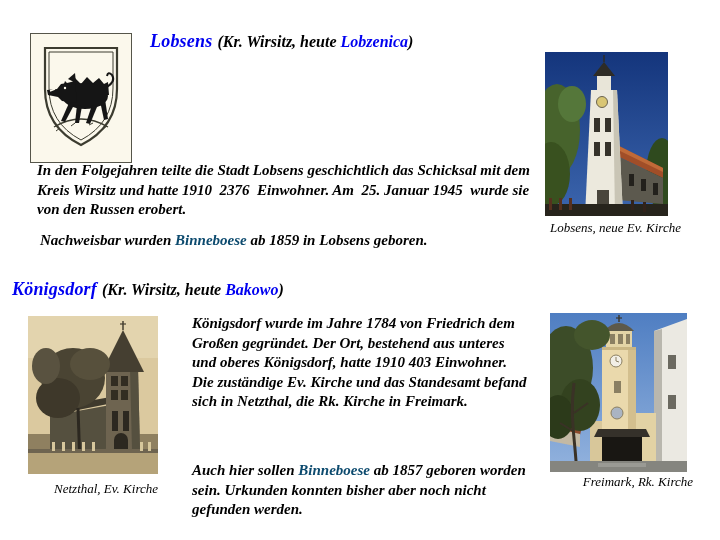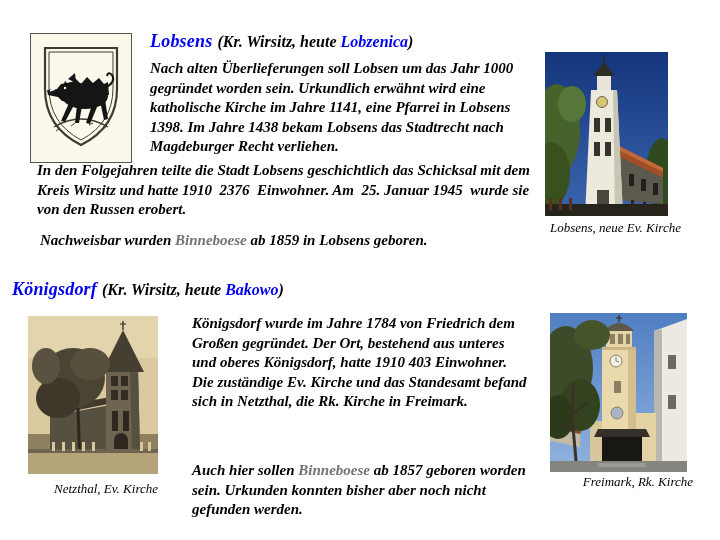--- a/index.html
+++ b/index.html
@@ -11,21 +11,21 @@
   .abs { position:absolute; }
 
   
   .sec-title { white-space:nowrap; font-size:16px; }
   .town      { color:#0000f0; font-size:18px; letter-spacing:0.2px; }
   .sub       { color:#000000; margin-left:5px; }
   .place     { color:#0000f0; }
 
   
   .para { font-size:15px; line-height:19.5px; white-space:pre-wrap; }
-  .red  { color:#737373; }
+  .red  { color:#0c4a6e; }
 
   
   .crest {
     background:#fbf8ec; border:1px solid #55554a; box-sizing:border-box;
   }
   .crest svg { display:block; }
 
   
   .photo svg { display:block; }
   .caption {
@@ -57,21 +57,20 @@
       <path d="M76,53 Q85,47 81,41 Q77,37 76,42" fill="none" stroke="#151515" stroke-width="2"></path>
       <circle cx="34" cy="54" r="1.2" fill="#fbf8ec"></circle>
       <path d="M19,57 l5,-2" stroke="#fbf8ec" stroke-width="1.5" fill="none"></path>
     </svg>
   </div>
 
   <div class="abs sec-title" style="left:150px; top:31px;">
     <span class="town">Lobsens</span><span class="sub"><span>(Kr. Wirsitz, heute </span><span class="place">Lobzenica</span><span>)</span></span>
   </div>
 
-  <div class="abs para" style="left:150px; top:59px; width:376px;">Nach alten Überlieferungen soll Lobsen um das Jahr 1000 gegründet worden sein. Urkundlich erwähnt wird eine katholische Kirche im Jahre 1141, eine Pfarrei in Lobsens 1398. Im Jahre 1438 bekam Lobsens das Stadtrecht nach Magdeburger Recht verliehen.</div>
 
   <div class="abs para" style="left:37px; top:161px; width:516px;">In den Folgejahren teilte die Stadt Lobsens geschichtlich das Schicksal mit dem Kreis Wirsitz und hatte 1910  2376  Einwohner. Am  25. Januar 1945  wurde sie von den Russen erobert.</div>
 
   <div class="abs para" style="left:40px; top:231px; width:520px;"><span>Nachweisbar wurden </span><span class="red">Binneboese</span><span> ab 1859 in Lobsens geboren.</span></div>
 
   <div class="abs sec-title" style="left:12px; top:279px;">
     <span class="town">Königsdorf</span><span class="sub"><span>(Kr. Wirsitz, heute </span><span class="place">Bakowo</span><span>)</span></span>
   </div>
 
   <div class="abs para" style="left:192px; top:314px; width:338px;">Königsdorf wurde im Jahre 1784 von Friedrich dem Großen gegründet. Der Ort, bestehend aus unteres und oberes Königsdorf, hatte 1910 403 Einwohner. Die zuständige Ev. Kirche und das Standesamt befand sich in Netzthal, die Rk. Kirche in Freimark.</div>

